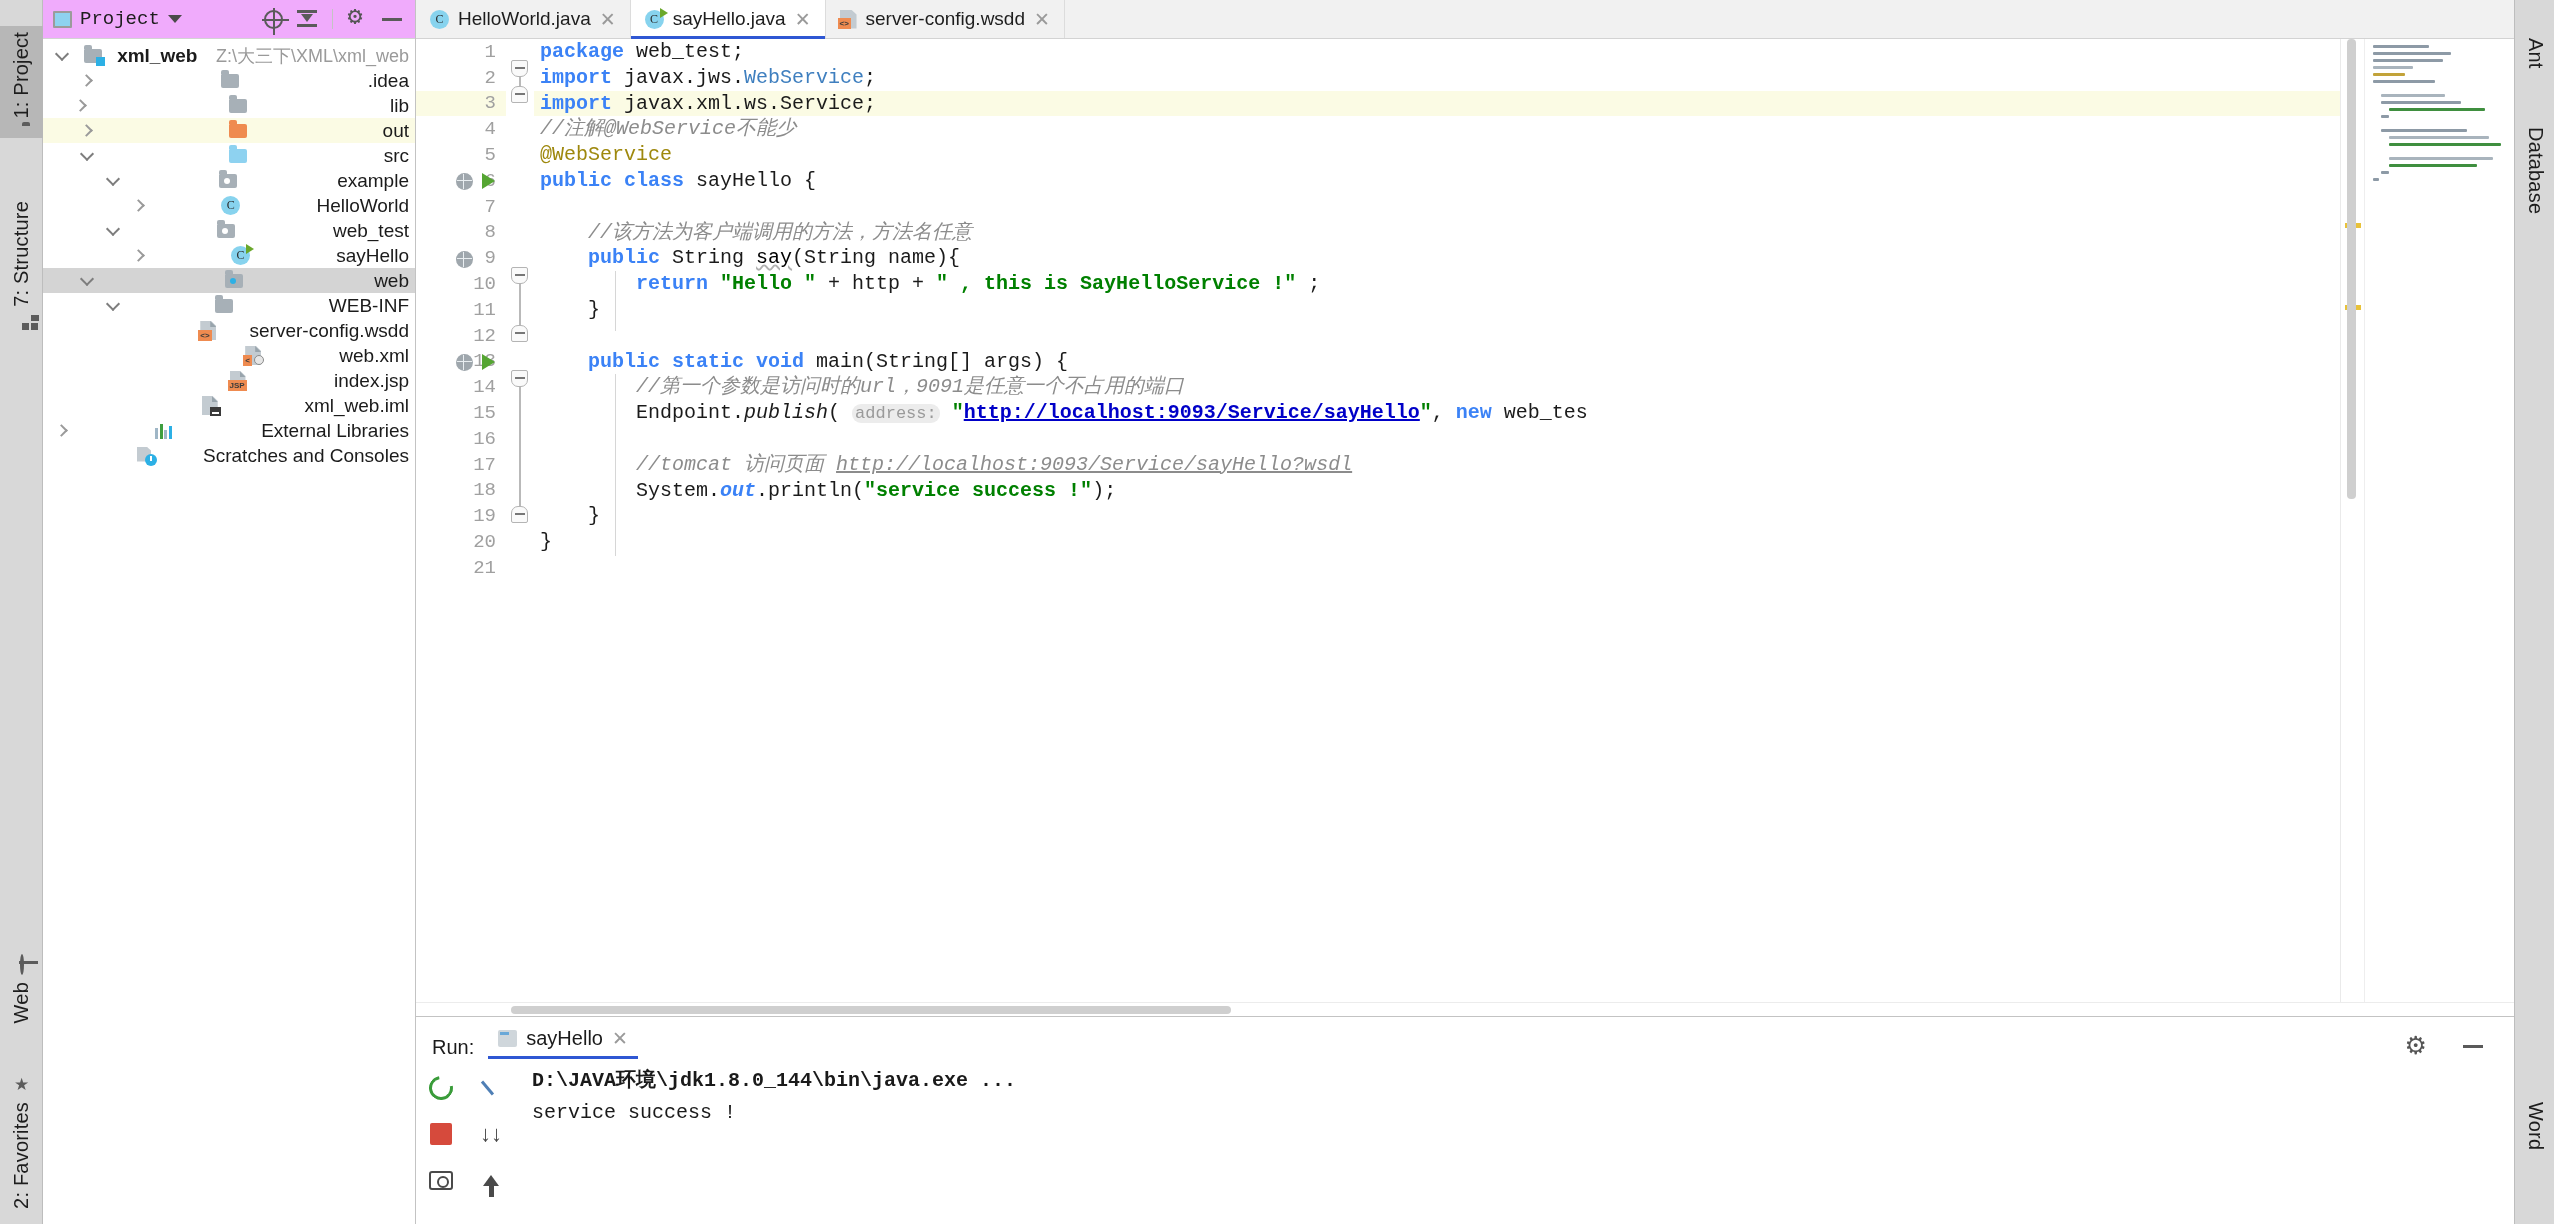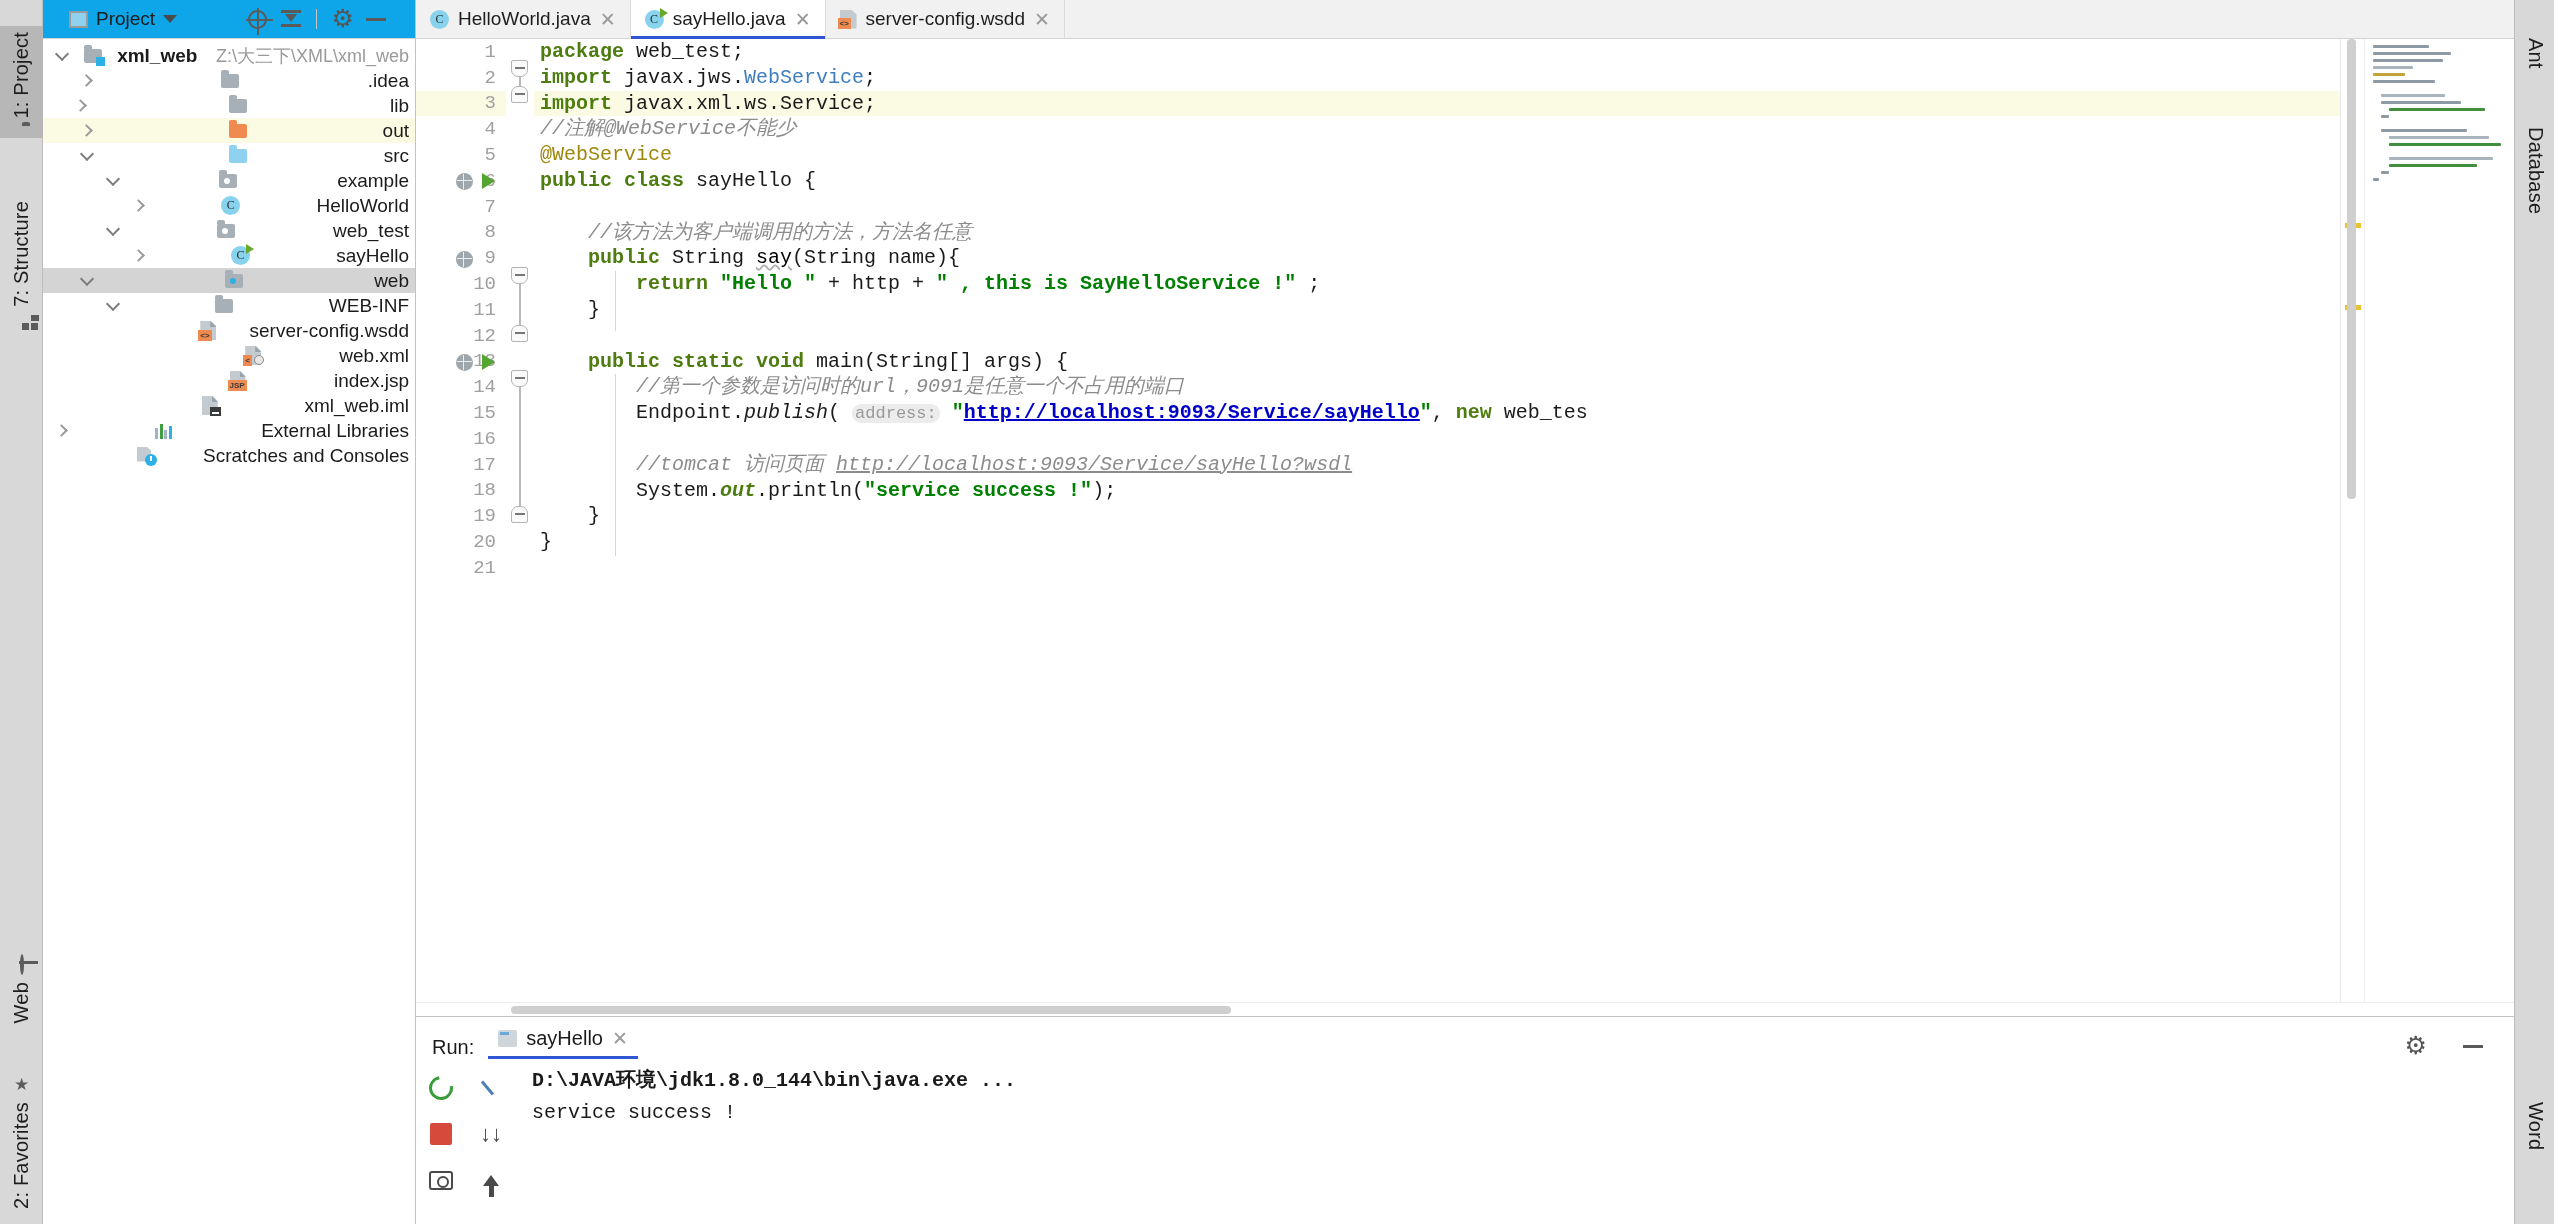--- a/index.html
+++ b/index.html
@@ -52,22 +52,22 @@
   .ico-db { width:16px; height:16px; position:relative;}
   .ico-db:before{content:""; position:absolute; inset:0; background:#6f8fa8; border-radius:50%/28%;}
   .ico-wordy { width:15px; height:15px; background:#7b9fc7; border-radius:2px;}
 
   
   .body-row { position:absolute; left:43px; top:0; right:40px; bottom:0; display:flex; }
 
   
   .proj-panel { width: 373px; display:flex; flex-direction:column; background:#ffffff; border-right:1px solid #c3c3c3;}
   .proj-header {
-    height: 39px; background:#0ea5e9; border-bottom:1px solid #d3d3d3;
-    display:flex; align-items:center; padding: 0 26px; gap:8px; flex:0 0 39px;
+    height: 39px; background:#f0abfc; border-bottom:1px solid #d3d3d3;
+    display:flex; align-items:center; padding: 0 10px; gap:8px; flex:0 0 39px;font-family:Liberation Mono, monospace;
   }
   .proj-header .win-ico {
     width:19px; height:17px; border:2px solid #9b9b9b; background:#8ed2f0; border-radius:1px;
   }
   .proj-header .ptitle { font-size:19px; color:#1d1d1d; }
   .caret-dn { width:0;height:0;border-left:7px solid transparent;border-right:7px solid transparent;border-top:8px solid #4a4a4a; }
   .proj-header .spacer { flex:1; }
   .hdr-btn { width:26px;height:26px; display:flex;align-items:center;justify-content:center; }
   .ico-locate { width:19px;height:19px;border:2px solid #5a5a5a;border-radius:50%;position:relative;}
   .ico-locate:before,.ico-locate:after{content:"";position:absolute;background:#5a5a5a;}
@@ -157,21 +157,21 @@
   .foldglyph { position:absolute; left:5px; width:17px; height:17px; }
   .foldglyph .box { position:absolute; inset:0; border:1.6px solid #b4b4b4; background:#fafafa; border-radius:2px; }
   .foldglyph .mi { position:absolute; left:3.5px; top:7px; width:10px;height:1.8px; background:#777; }
   .foldglyph.top .box { border-radius:2px 2px 7px 7px; }
   .foldglyph.bot .box { border-radius:7px 7px 2px 2px; }
   .foldline { position:absolute; left:13px; width:1.6px; background:#b9b9b9; }
 
   .code-text { flex:1; position:relative; font-family:"Liberation Mono", monospace; font-size:20px; min-width:0; overflow:hidden;}
   .cline { height:25.8px; line-height:25.8px; white-space:pre; padding-left:6px; }
   .cline.hl { background:#fbfbe4; }
-  .kw { color:#4d7c0f; font-weight:bold; }
+  .kw { color:#3b82f6; font-weight:bold; }
   .cm { color:#8c8c8c; font-style:italic; }
   .an { color:#9e880d; }
   .st { color:#008000; font-weight:bold; }
   .pl { color:#1b1b1b; }
   .ital { font-style:italic; color:#1b1b1b; }
   .lnk { color:#0000c8; font-weight:bold; text-decoration:underline; }
   .lnk2 { color:#8c8c8c; font-style:italic; text-decoration:underline; }
   .hint { color:#9a9a9a; background:#ececec; border-radius:9px; padding:0 3px; font-size:17px;}
   .wavy { text-decoration: underline; text-decoration-style: wavy; text-decoration-color:#b0b0b0; }
   .ind-line { position:absolute; width:1.4px; background:#d6d6d6; }

